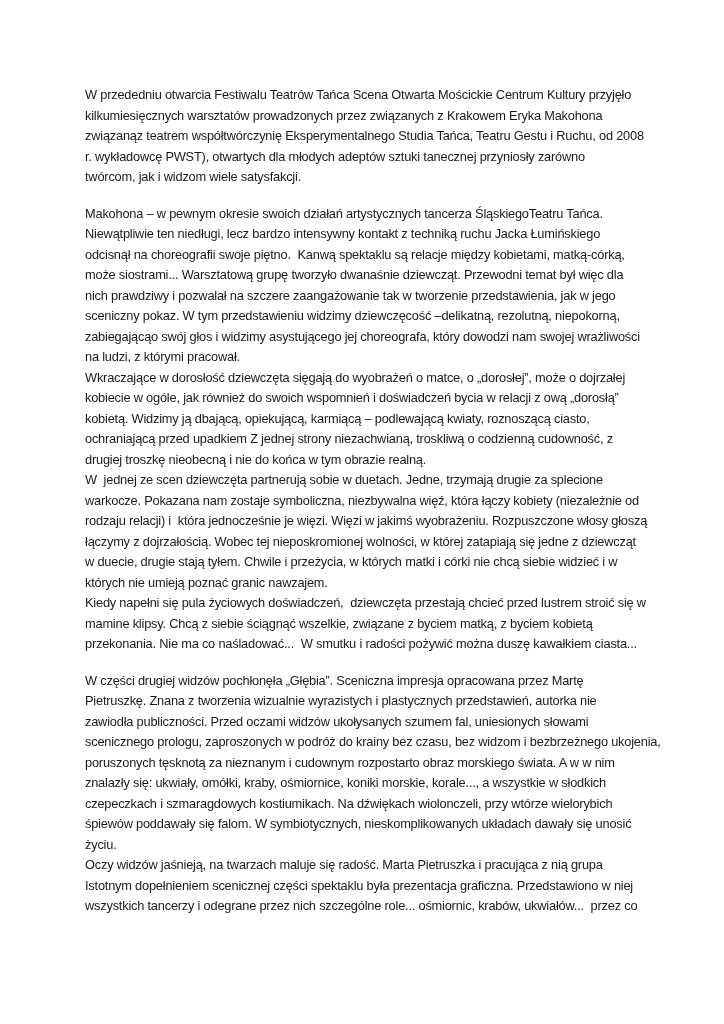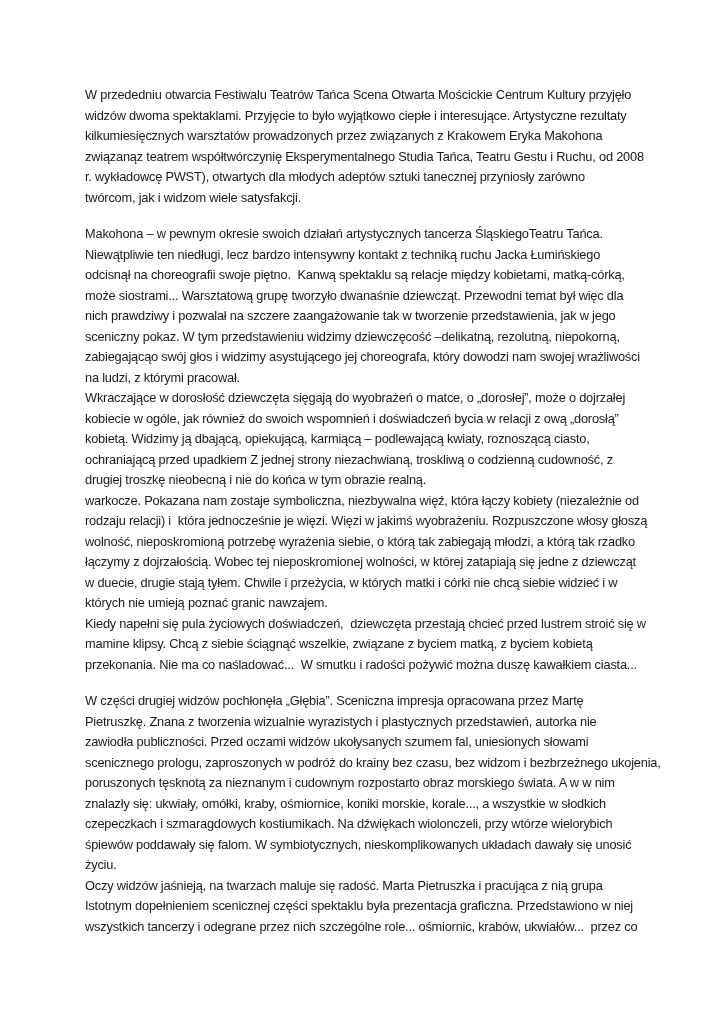--- a/index.html
+++ b/index.html
@@ -28,44 +28,43 @@
     line-height: 20.5px;
     height: 20.5px;
   }
 </style>
 </head>
 <body>
 
 <div class="page">
   <div class="paragraph">
       <div class="text-line">W przededniu otwarcia Festiwalu Teatrów Tańca Scena Otwarta Mościckie Centrum Kultury przyjęło</div>
-      <div class="text-line">widzów dwoma spektaklami. Przyjęcie to było wyjątkowo ciepłe i interesujące. Artystyczne rezultaty</div>
       <div class="text-line">kilkumiesięcznych warsztatów prowadzonych przez związanych z Krakowem Eryka Makohona</div>
       <div class="text-line">związanąz teatrem współtwórczynię Eksperymentalnego Studia Tańca, Teatru Gestu i Ruchu, od 2008</div>
       <div class="text-line">r. wykładowcę PWST), otwartych dla młodych adeptów sztuki tanecznej przyniosły zarówno</div>
       <div class="text-line">twórcom, jak i widzom wiele satysfakcji.</div>
     </div>
 
   <div class="paragraph">
       <div class="text-line">Makohona – w pewnym okresie swoich działań artystycznych tancerza ŚląskiegoTeatru Tańca.</div>
       <div class="text-line">Niewątpliwie ten niedługi, lecz bardzo intensywny kontakt z techniką ruchu Jacka Łumińskiego</div>
       <div class="text-line">odcisnął na choreografii swoje piętno.  Kanwą spektaklu są relacje między kobietami, matką-córką,</div>
       <div class="text-line">może siostrami... Warsztatową grupę tworzyło dwanaśnie dziewcząt. Przewodni temat był więc dla</div>
       <div class="text-line">nich prawdziwy i pozwalał na szczere zaangażowanie tak w tworzenie przedstawienia, jak w jego</div>
       <div class="text-line">sceniczny pokaz. W tym przedstawieniu widzimy dziewczęcość –delikatną, rezolutną, niepokorną,</div>
       <div class="text-line">zabiegającąo swój głos i widzimy asystującego jej choreografa, który dowodzi nam swojej wrażliwości</div>
       <div class="text-line">na ludzi, z którymi pracował.</div>
       <div class="text-line">Wkraczające w dorosłość dziewczęta sięgają do wyobrażeń o matce, o „dorosłej”, może o dojrzałej</div>
       <div class="text-line">kobiecie w ogóle, jak również do swoich wspomnień i doświadczeń bycia w relacji z ową „dorosłą”</div>
       <div class="text-line">kobietą. Widzimy ją dbającą, opiekującą, karmiącą – podlewającą kwiaty, roznoszącą ciasto,</div>
       <div class="text-line">ochraniającą przed upadkiem Z jednej strony niezachwianą, troskliwą o codzienną cudowność, z</div>
       <div class="text-line">drugiej troszkę nieobecną i nie do końca w tym obrazie realną.</div>
+      <div class="text-line">W  jednej ze scen dziewczęta partnerują sobie w duetach. Jedne, trzymają drugie za splecione</div>
       <div class="text-line">warkocze. Pokazana nam zostaje symboliczna, niezbywalna więź, która łączy kobiety (niezależnie od</div>
       <div class="text-line">rodzaju relacji) i  która jednocześnie je więzi. Więzi w jakimś wyobrażeniu. Rozpuszczone włosy głoszą</div>
-      <div class="text-line">wolność, nieposkromioną potrzebę wyrażenia siebie, o którą tak zabiegają młodzi, a którą tak rzadko</div>
       <div class="text-line">łączymy z dojrzałością. Wobec tej nieposkromionej wolności, w której zatapiają się jedne z dziewcząt</div>
       <div class="text-line">w duecie, drugie stają tyłem. Chwile i przeżycia, w których matki i córki nie chcą siebie widzieć i w</div>
       <div class="text-line">których nie umieją poznać granic nawzajem.</div>
       <div class="text-line">Kiedy napełni się pula życiowych doświadczeń,  dziewczęta przestają chcieć przed lustrem stroić się w</div>
       <div class="text-line">mamine klipsy. Chcą z siebie ściągnąć wszelkie, związane z byciem matką, z byciem kobietą</div>
       <div class="text-line">przekonania. Nie ma co naśladować...  W smutku i radości pożywić można duszę kawałkiem ciasta...</div>
     </div>
 
   <div class="paragraph">
       <div class="text-line">W części drugiej widzów pochłonęła „Głębia”. Sceniczna impresja opracowana przez Martę</div>

